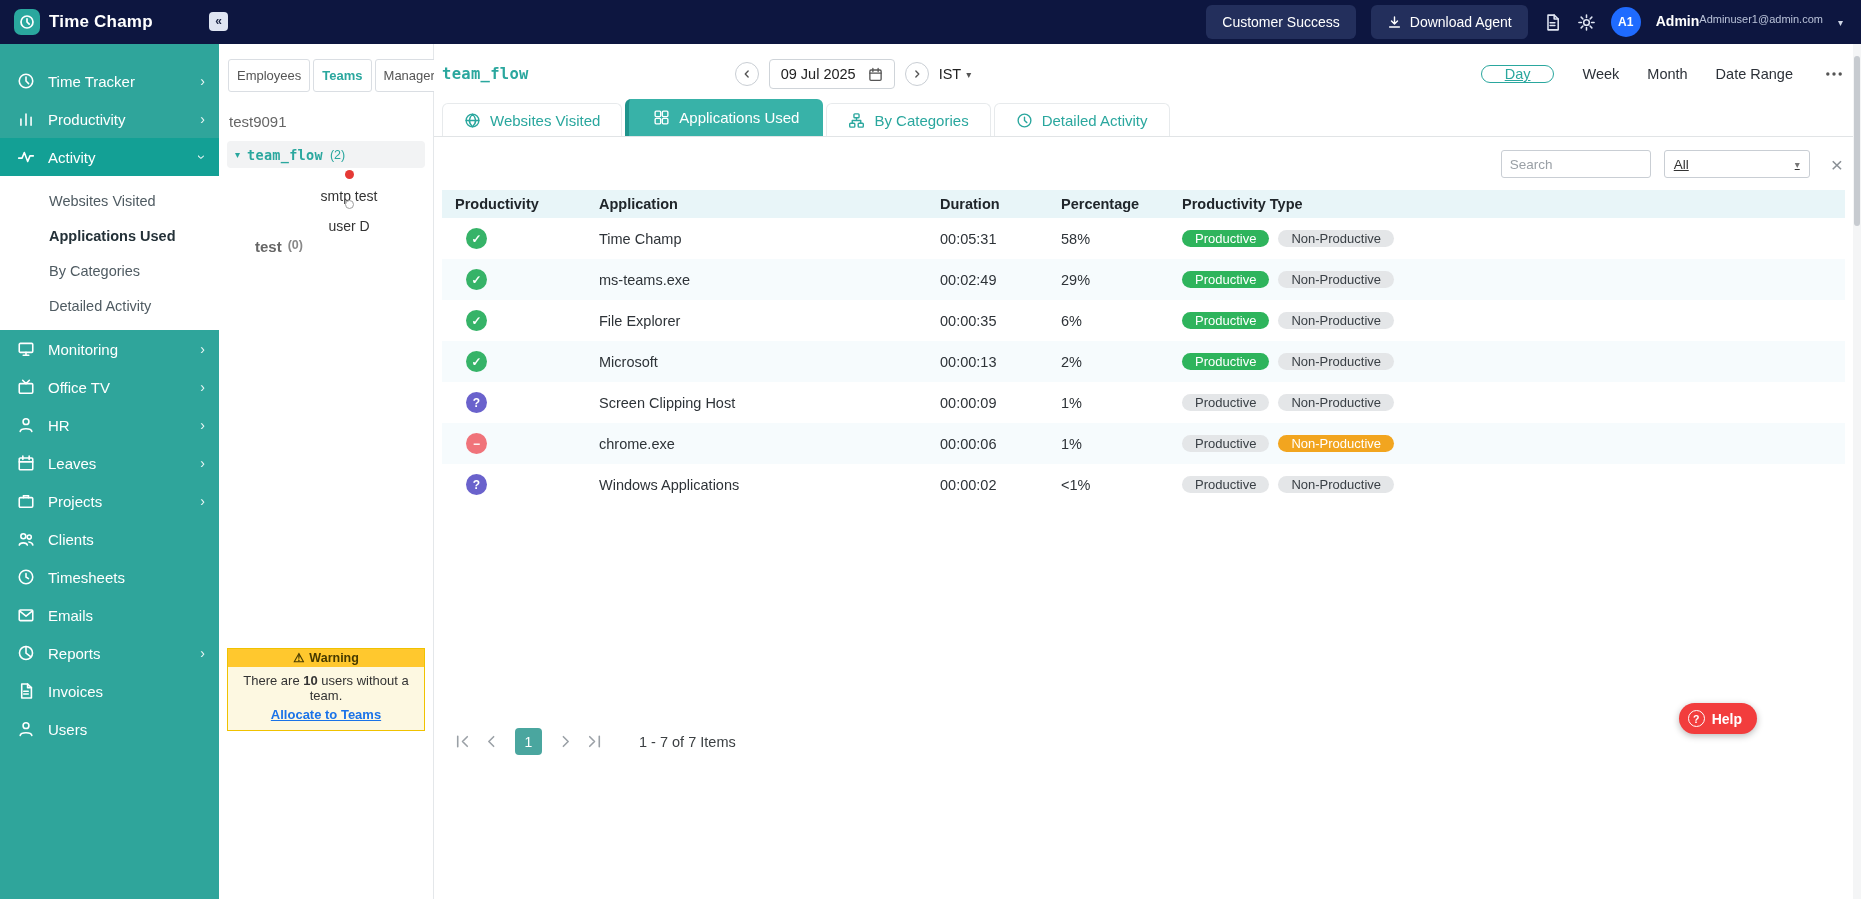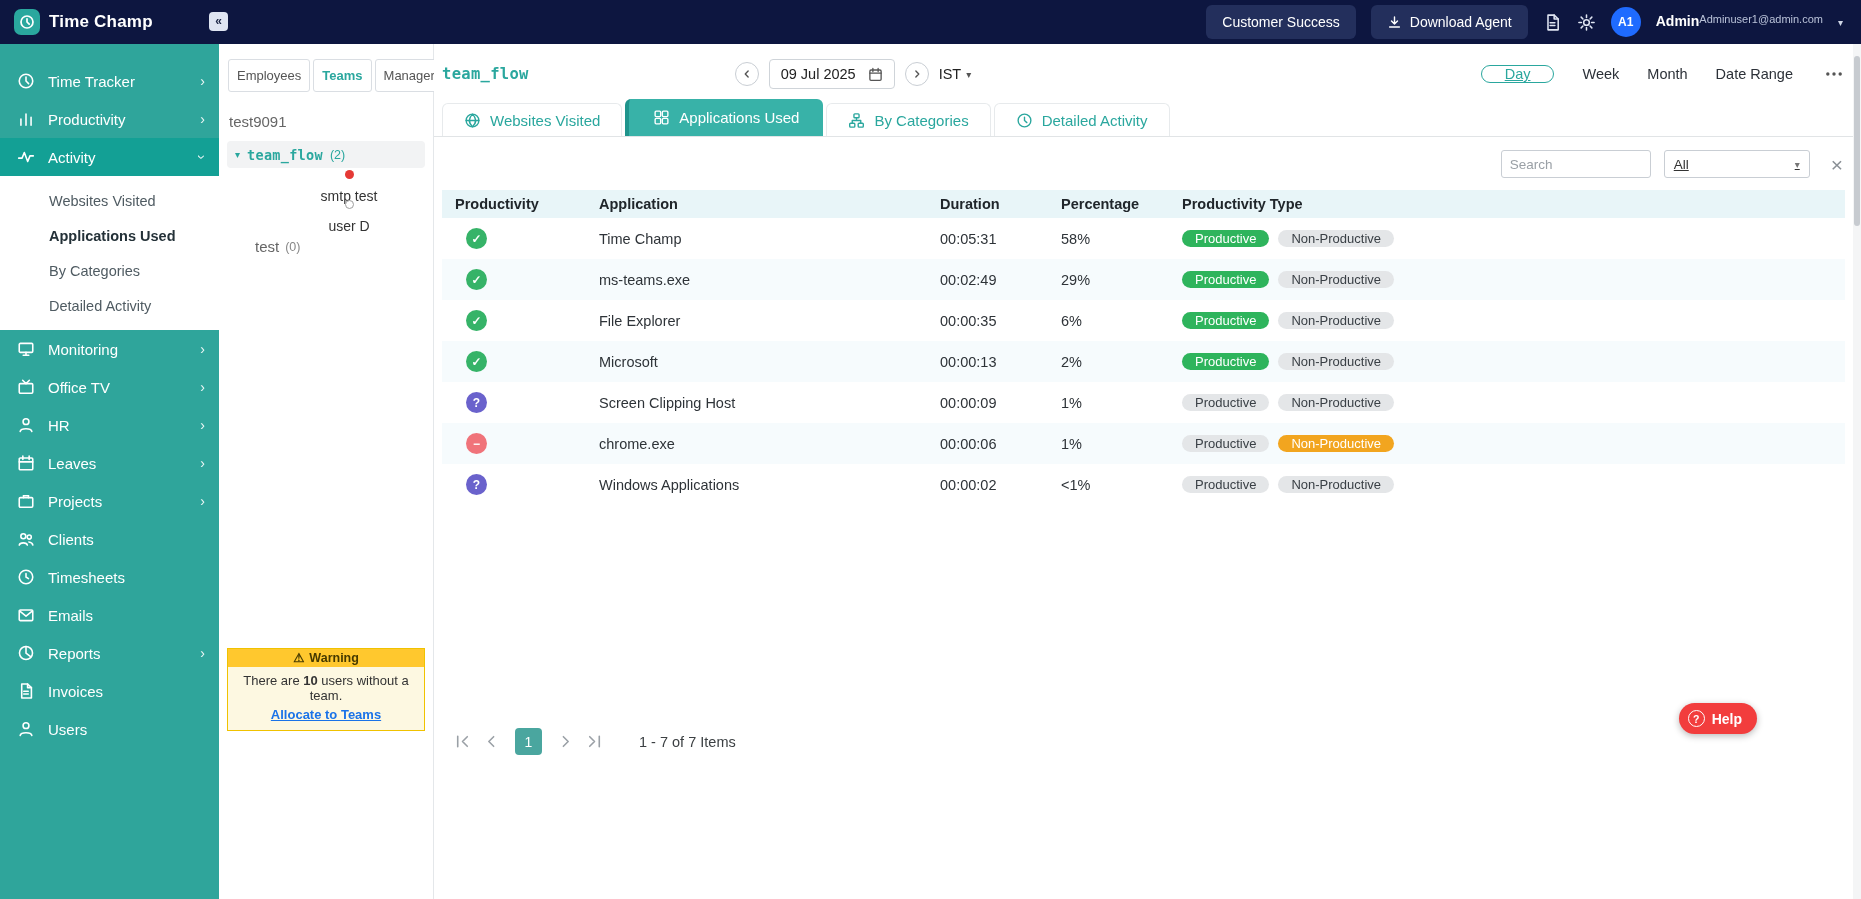--- a/index.html
+++ b/index.html
@@ -48,21 +48,21 @@
   .seg.active{color:var(--teal);font-weight:bold;}
   .tree-group{padding:5px 10px;color:#666;font-size:15px;}
   .tree-team{margin:6px 8px 2px;background:#f2f3f4;border-radius:4px;height:27px;display:flex;align-items:center;gap:7px;padding:0 8px;cursor:pointer;}
   .tree-arrow{color:var(--teal);font-size:10px;}
   .team-name{color:var(--teal);font-weight:bold;font-family:"DejaVu Sans Mono",monospace;font-size:13.5px;letter-spacing:.3px;}
   .team-count{color:var(--teal);font-size:12.5px;}
   .tree-member{height:30px;display:flex;align-items:center;gap:9px;padding-left:46px;font-size:14px;color:#333;cursor:pointer;flex-direction:column;}
   .dot{width:9px;height:9px;border-radius:50%;flex:none;}
   .dot.red{background:var(--dotred);}
   .dot.hollow{background:#fff;border:1.5px solid #9e9e9e;}
-  .tree-group2{padding:8px 10px 0 36px;color:#666;font-size:15px;display:flex;gap:6px;align-items:center;}
+  .tree-group2{padding:8px 10px 0 36px;color:#666;font-size:15px;display:flex;gap:6px;align-items:flex-start;font-weight:bold;}
   .tree-count2{font-size:12.5px;color:#888;}
   .warning{position:absolute;left:8px;right:8px;top:604px;border:1px solid #f0c200;background:var(--warnbg);}
   .warning-head{background:var(--warnhead);color:#463a00;font-size:12.5px;font-weight:bold;text-align:center;padding:1px 0 2px;display:flex;justify-content:center;gap:5px;align-items:center;}
   .warning-body{padding:6px 6px 8px;text-align:center;font-size:13px;color:#333;}
   .warning-link{display:inline-block;margin-top:4px;color:var(--link);font-weight:bold;font-size:13px;text-decoration:underline;cursor:pointer;}
 
   
   .main{flex:1;position:relative;background:#fff;}
   .main-header{display:flex;align-items:center;padding:14px 18px 0 8px;height:46px;}
   .main-title{color:var(--teal);font-weight:bold;font-family:"DejaVu Sans Mono",monospace;font-size:15.5px;letter-spacing:.3px;}

